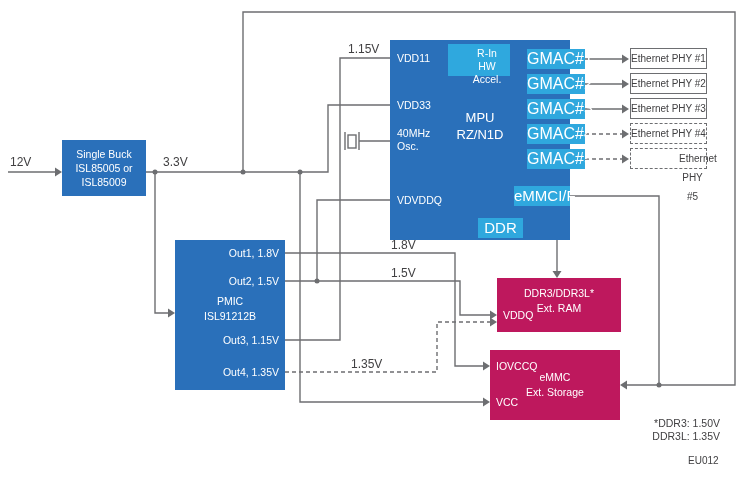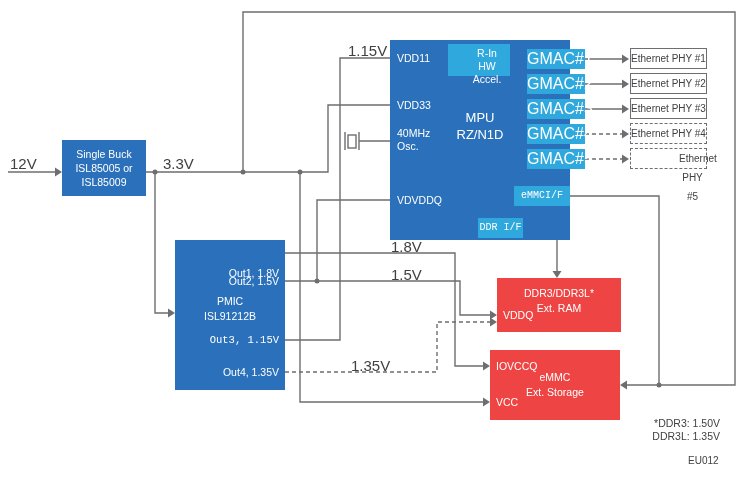--- a/index.html
+++ b/index.html
@@ -4,36 +4,36 @@
 <style>
   html,body{margin:0;padding:0;background:#ffffff;}
   .canvas{
     position:relative;width:741px;height:488px;background:#ffffff;overflow:hidden;
     font-family:"Liberation Sans",sans-serif;color:#414042;
   }
   .wires{position:absolute;left:0;top:0;width:741px;height:488px;}
   .box{position:absolute;box-sizing:border-box;}
   .box-blue{background:#2a70ba;color:#ffffff;}
   .box-light{background:#2fa8de;color:#ffffff;}
-  .box-gray{background:#ef4444;color:#ffffff;}
+  .box-gray{background:#be185d;color:#ffffff;}
   .box-white{background:#ffffff;border:1px solid #6d6e71;color:#414042;}
   .box-white.dashed{border-style:dashed;}
-  .lbl{position:absolute;font-size:15px;color:#414042;white-space:nowrap;}
+  .lbl{position:absolute;font-size:12px;color:#414042;white-space:nowrap;}
   .tiny{font-size:10px;}
   .ctr{text-align:center;}
   .abs{position:absolute;white-space:nowrap;}
   .buck{left:62px;top:140px;width:84px;height:56px;padding-top:7px;font-size:10.5px;line-height:14px;}
   .pmic{left:175px;top:240px;width:110px;height:150px;font-size:10.5px;}
   .pmic .pin{position:absolute;right:6px;}
   .mpu{left:390px;top:40px;width:180px;height:200px;font-size:10.5px;}
   .mpu .pin{position:absolute;left:7px;}
   .mpu-title{position:absolute;left:0;width:100%;text-align:center;font-size:13px;}
   .accel{left:448px;top:44px;width:62px;height:32px;font-size:10.5px;line-height:13px;padding-top:3px;padding-left:16px;}
   .gmac{left:512px;width:58px;height:20px;font-size:16px;line-height:20px;margin-left:15px;}
-  .ifblk{height:20px;font-size:10px;line-height:20px;font-family:Liberation Mono, monospace;}
+  .ifblk{height:20px;font-size:15px;line-height:20px;}
   .phy{left:630px;width:77px;height:21px;font-size:10px;line-height:19px;}
   .ram{left:497px;top:278px;width:124px;height:54px;font-size:10.5px;}
   .emmc{left:490px;top:350px;width:130px;height:70px;font-size:10.5px;}
   .pinL{position:absolute;left:6px;}
   .note{position:absolute;left:628px;width:92px;text-align:right;font-size:10.5px;}
 </style>
 </head>
 <body>
 
 <div class="canvas">
@@ -96,23 +96,23 @@
 
   <div class="box box-blue buck ctr">
     <div>Single Buck</div>
     <div>ISL85005 or</div>
     <div>ISL85009</div>
   </div>
 
   <div class="box box-blue pmic">
     <div class="abs" style="left:0;top:55px;width:100%;text-align:center;">PMIC</div>
     <div class="abs" style="left:0;top:70px;width:100%;text-align:center;">ISL91212B</div>
-    <div class="pin" style="top:7px;margin-top:20px;">Out1, 1.8V</div>
+    <div class="pin" style="top:7px;">Out1, 1.8V</div>
     <div class="pin" style="top:35px;">Out2, 1.5V</div>
-    <div class="pin" style="top:94px;font-family:Liberation Mono, monospace;">Out3, 1.15V</div>
+    <div class="pin" style="top:94px;">Out3, 1.15V</div>
     <div class="pin" style="top:126px;">Out4, 1.35V</div>
   </div>
 
   <div class="box box-blue mpu">
     <div class="pin" style="top:12px;">VDD11</div>
     <div class="pin" style="top:59px;text-align:right;">VDD33</div>
     <div class="pin" style="top:87px;">40MHz</div>
     <div class="pin" style="top:100px;">Osc.</div>
     <div class="pin" style="top:154px;">VDVDDQ</div>
     <div class="mpu-title" style="top:70px;">MPU</div>

